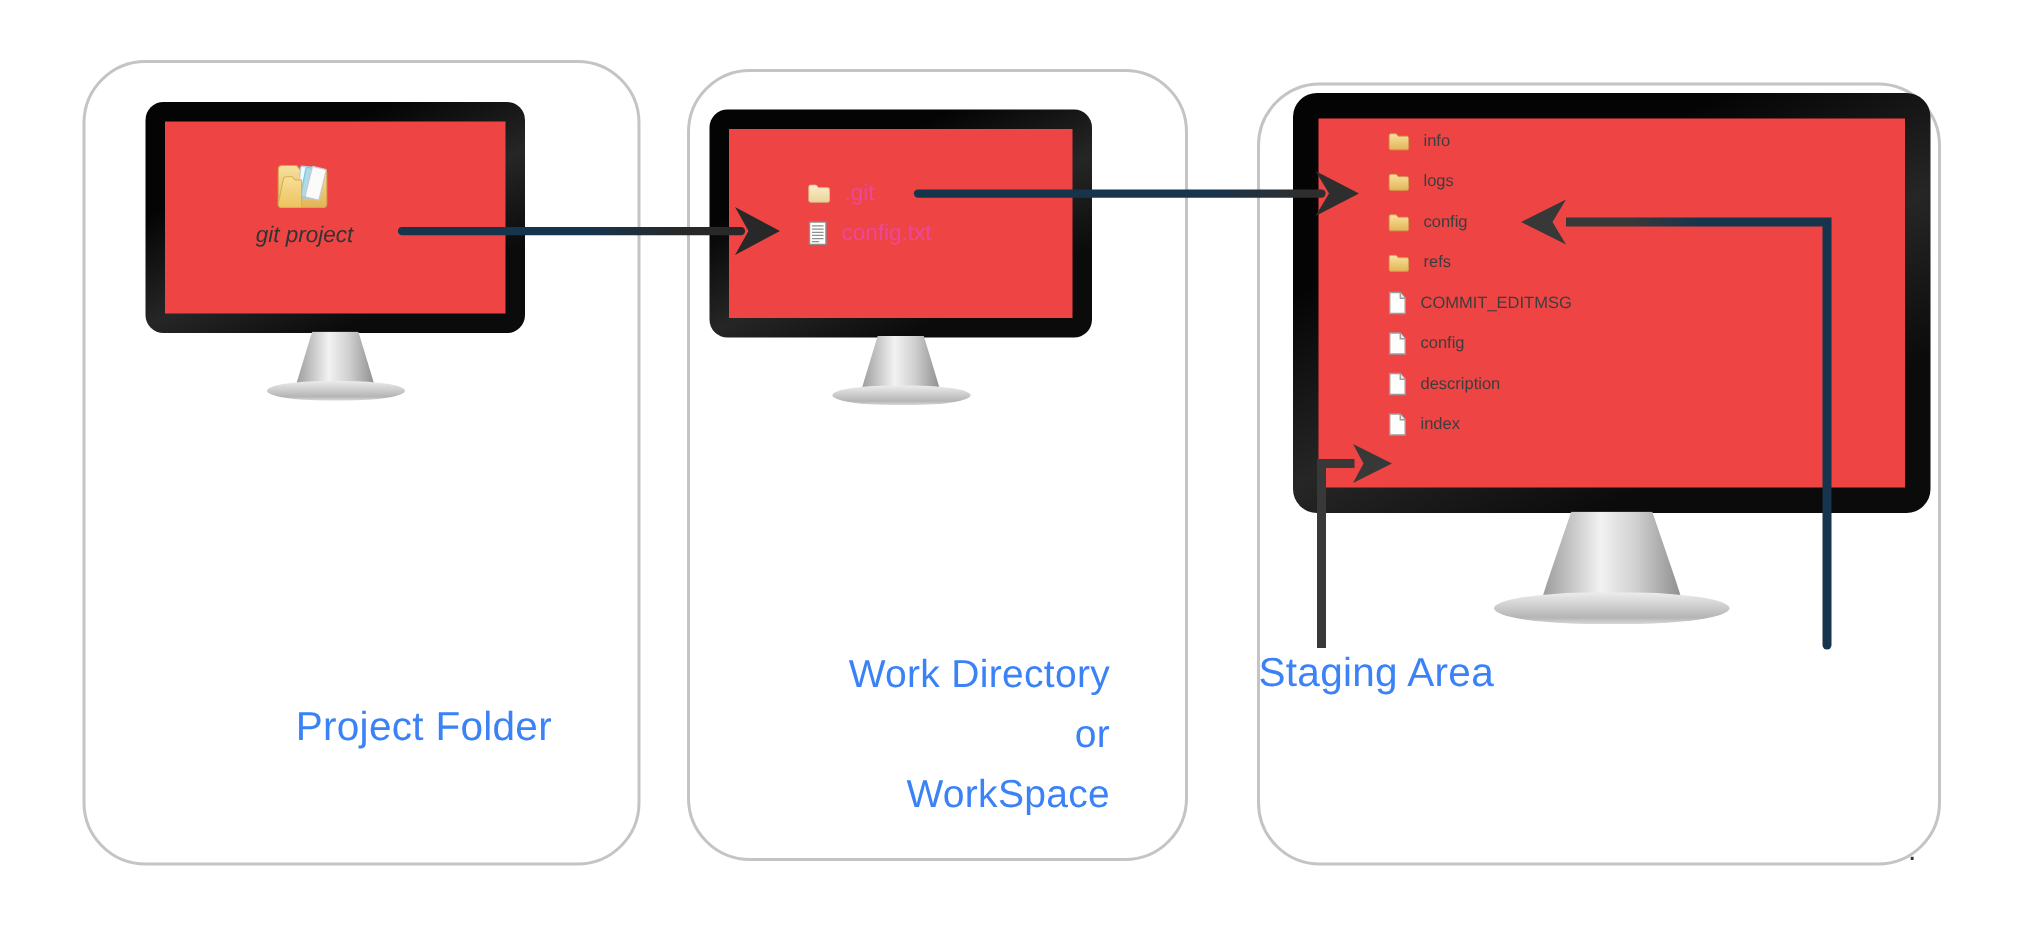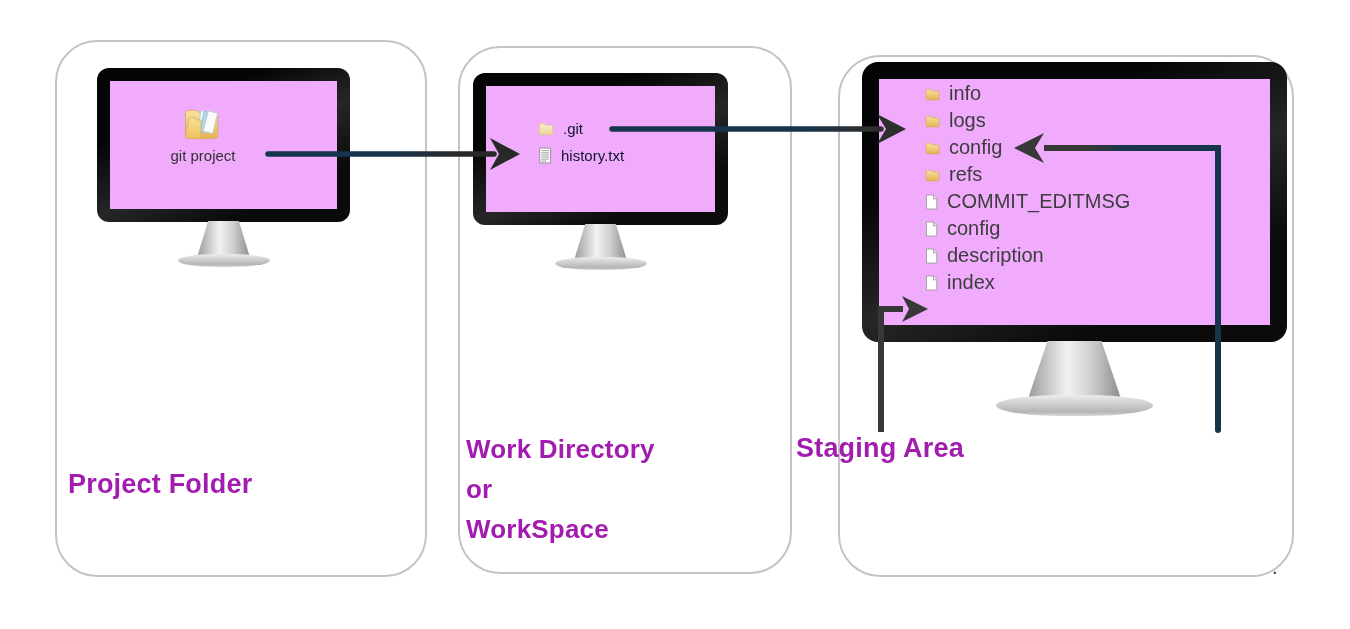--- a/index.html
+++ b/index.html
@@ -12,21 +12,21 @@
     position:absolute;background:#fff;border:2px solid #c4c4c4;border-radius:42px;
   }
   #card1{left:55px;top:40px;width:368px;height:533px;}
   #card2{left:458px;top:46px;width:330px;height:524px;}
   #card3{left:838px;top:55px;width:452px;height:518px;}
   
   .bezel{
     position:absolute;border-radius:12px;box-sizing:border-box;
     background:linear-gradient(155deg,#040404 28%,#262626 55%,#0b0b0b 78%);
   }
-  .screen{position:absolute;background:#f0abfc;}
+  .screen{position:absolute;background:#ef4444;font-style:italic;}
   #m1-bezel{left:97px;top:68px;width:253px;height:154px;padding:13px;}
   #m1-screen{left:110px;top:81px;width:227px;height:128px;}
   #m2-bezel{left:473px;top:73px;width:255px;height:152px;}
   #m2-screen{left:486px;top:86px;width:229px;height:126px;}
   #m3-bezel{left:862px;top:62px;width:425px;height:280px;border-radius:16px;}
   #m3-screen{left:879px;top:79px;width:391px;height:246px;}
   .neck{
     position:absolute;
     background:linear-gradient(90deg,#9a9a9a,#f2f2f2 42%,#cfcfcf 68%,#8d8d8d);
     clip-path:polygon(21% 0,79% 0,96% 80%,100% 100%,0 100%,4% 80%);
@@ -43,25 +43,25 @@
   #m3-base{left:996px;top:395px;width:157px;height:21px;}
   
   .desktop-icon{position:absolute;left:150px;top:95px;width:110px;text-align:center;}
   .desktop-icon .glyph{display:inline-block;}
   .desktop-icon .lbl{margin-top:1px;font-size:15px;color:#333;}
   .file-rows{position:absolute;}
   #m2-rows{left:538px;top:115px;}
   #m3-rows{left:925px;top:80px;}
   .frow{display:flex;align-items:center;height:27px;gap:9px;}
   .frow .ficon{flex:0 0 auto;display:flex;align-items:center;}
-  .frow .flabel{font-size:20px;color:#3d3d3d;white-space:nowrap;}
-  #m2-rows .flabel{font-size:15px;color:#0f172a;}
+  .frow .flabel{font-size:11px;color:#3d3d3d;white-space:nowrap;}
+  #m2-rows .flabel{font-size:15px;color:#ec4899;}
   
   .title{
-    position:absolute;font-weight:bold;color:#a21caf;text-align:left;
+    position:absolute;font-weight:normal;color:#3b82f6;text-align:right;
     font-size:27px;letter-spacing:0.2px;
   }
   #t-project{left:68px;top:469px;width:300px;}
   #t-workdir{left:466px;top:429px;width:274px;font-size:26px;line-height:40px;}
   #t-staging{left:796px;top:433px;width:200px;}
   #t-commit{left:1068px;top:433px;width:234px;}
   #t-localrepo{left:883px;top:496px;width:300px;}
   .overlay{position:absolute;left:0;top:0;pointer-events:none;}
   .stray{position:absolute;left:1272px;top:556px;font-size:20px;color:#333;}
   .hidden-defs{position:absolute;width:0;height:0;overflow:hidden;}
@@ -137,21 +137,21 @@
           </svg>
         </span>
       <span class="flabel">.git</span>
     </div>
     <div class="frow">
       <span class="ficon">
           <svg width="14" height="17">
             <use href="#i-file-lines"></use>
           </svg>
         </span>
-      <span class="flabel">history.txt</span>
+      <span class="flabel">config.txt</span>
     </div>
   </div>
   <div class="neck" id="m2-neck"></div>
   <div class="base" id="m2-base"></div>
 
   <div class="bezel" id="m3-bezel"></div>
   <div class="screen" id="m3-screen"></div>
   <div class="file-rows" id="m3-rows">
     <div class="frow">
       <span class="ficon">

